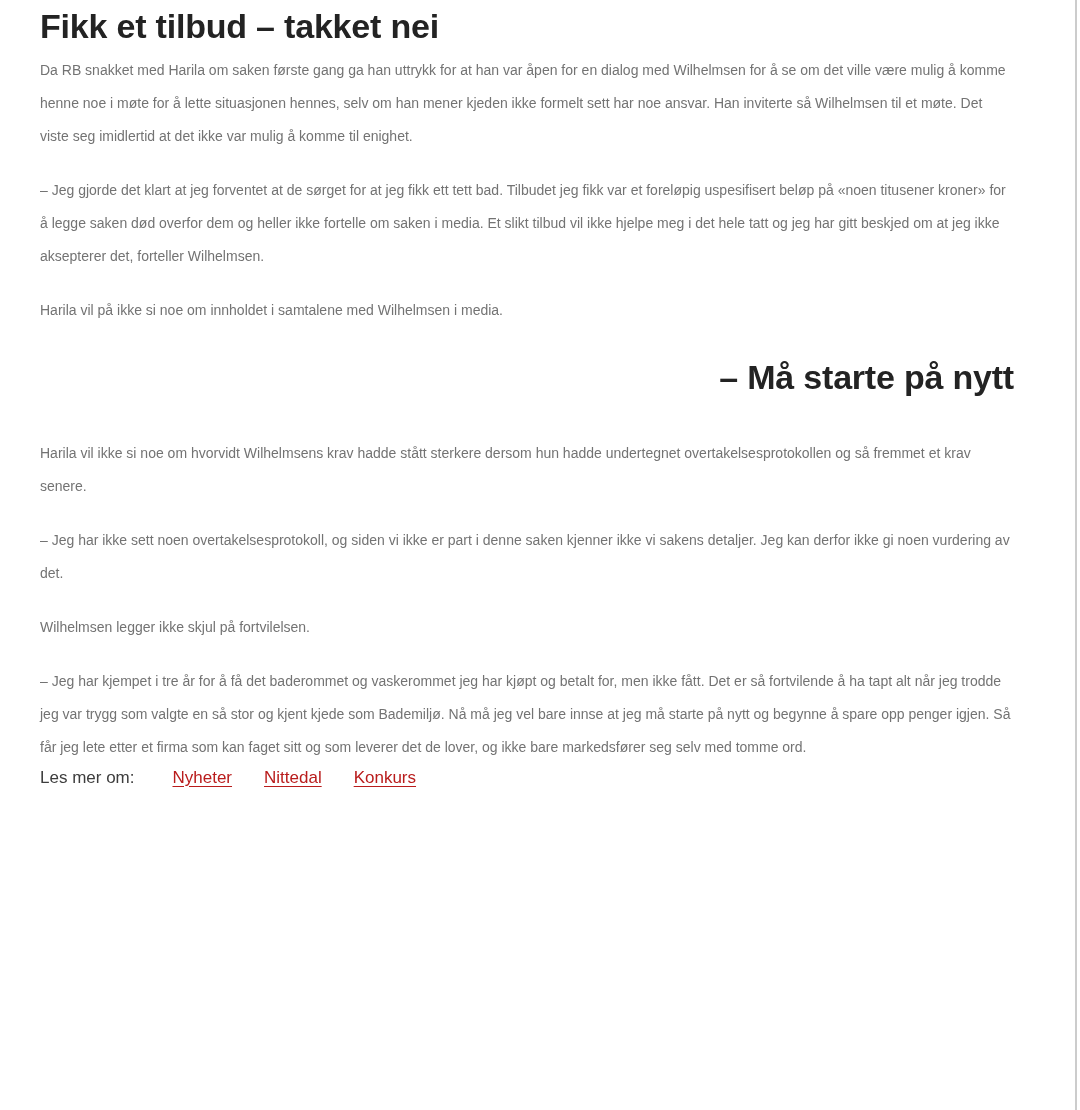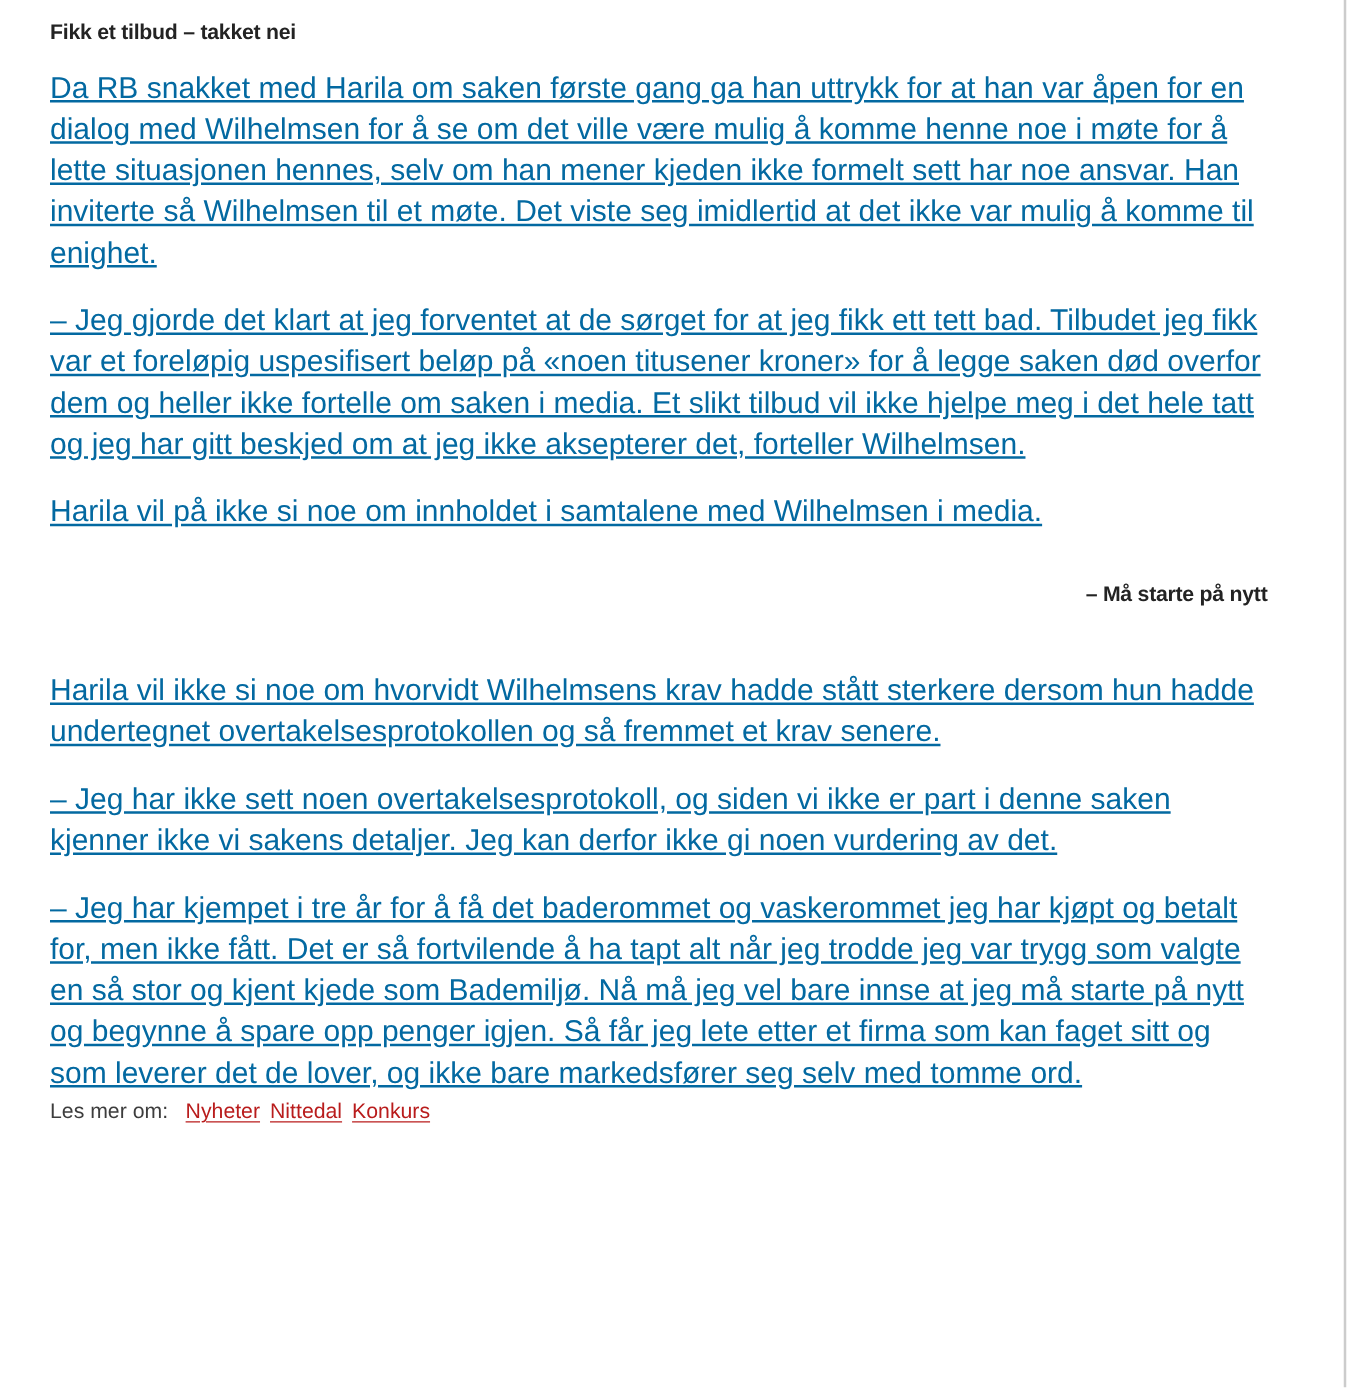--- a/index.html
+++ b/index.html
@@ -23,42 +23,41 @@
     right: 3px;
     width: 2px;
     background: #cccccc;
   }
   .article {
     padding: 10px 66px 0 40px;
   }
   .section-heading {
     font-family: "Liberation Sans", "DejaVu Sans", sans-serif;
     font-weight: 700;
-    font-size: 17px;
+    font-size: 34px;
     line-height: 32px;
     color: #232323;
     letter-spacing: -0.2px;
     margin: 0 0 12px 0;
   }
   .section-heading.second {
     margin-top: 34px;
     margin-bottom: 44px;
     text-align: right;
   }
   .article p {
-    font-size: 24px;
+    font-size: 14px;
     line-height: 33px;
     margin: 0 0 21px 0;
-    color: #0369a1;
-    text-decoration: underline;
+    color: #737373;
   }
   .tags-row {
     display: flex;
     align-items: baseline;
-    gap: 8px;
+    gap: 32px;
     font-size: 17px;
     line-height: 24px;
     margin-top: 2px;
     padding-bottom: 18px;
   }
   .tags-label {
     color: #3d3d3d;
     margin-right: 6px;
   }
   .tag-link {
@@ -78,20 +77,21 @@
   <h2 class="section-heading">Fikk et tilbud – takket nei</h2>
 
   <p>Da RB snakket med Harila om saken første gang ga han uttrykk for at han var åpen for en dialog med Wilhelmsen for å se om det ville være mulig å komme henne noe i møte for å lette situasjonen hennes, selv om han mener kjeden ikke formelt sett har noe ansvar. Han inviterte så Wilhelmsen til et møte. Det viste seg imidlertid at det ikke var mulig å komme til enighet.</p>
   <p>– Jeg gjorde det klart at jeg forventet at de sørget for at jeg fikk ett tett bad. Tilbudet jeg fikk var et foreløpig uspesifisert beløp på «noen titusener kroner» for å legge saken død overfor dem og heller ikke fortelle om saken i media. Et slikt tilbud vil ikke hjelpe meg i det hele tatt og jeg har gitt beskjed om at jeg ikke aksepterer det, forteller Wilhelmsen.</p>
   <p>Harila vil på ikke si noe om innholdet i samtalene med Wilhelmsen i media.</p>
 
   <h2 class="section-heading second">– Må starte på nytt</h2>
 
   <p>Harila vil ikke si noe om hvorvidt Wilhelmsens krav hadde stått sterkere dersom hun hadde undertegnet overtakelsesprotokollen og så fremmet et krav senere.</p>
   <p>– Jeg har ikke sett noen overtakelsesprotokoll, og siden vi ikke er part i denne saken kjenner ikke vi sakens detaljer. Jeg kan derfor ikke gi noen vurdering av det.</p>
+  <p>Wilhelmsen legger ikke skjul på fortvilelsen.</p>
   <p style="margin-bottom:0;">– Jeg har kjempet i tre år for å få det baderommet og vaskerommet jeg har kjøpt og betalt for, men ikke fått. Det er så fortvilende å ha tapt alt når jeg trodde jeg var trygg som valgte en så stor og kjent kjede som Bademiljø. Nå må jeg vel bare innse at jeg må starte på nytt og begynne å spare opp penger igjen. Så får jeg lete etter et firma som kan faget sitt og som leverer det de lover, og ikke bare markedsfører seg selv med tomme ord.</p>
 
   <div class="tags-row">
     <span class="tags-label">Les mer om:</span>
     <a class="tag-link">Nyheter</a>
     <a class="tag-link">Nittedal</a>
     <a class="tag-link">Konkurs</a>
   </div>
 
 </article>

